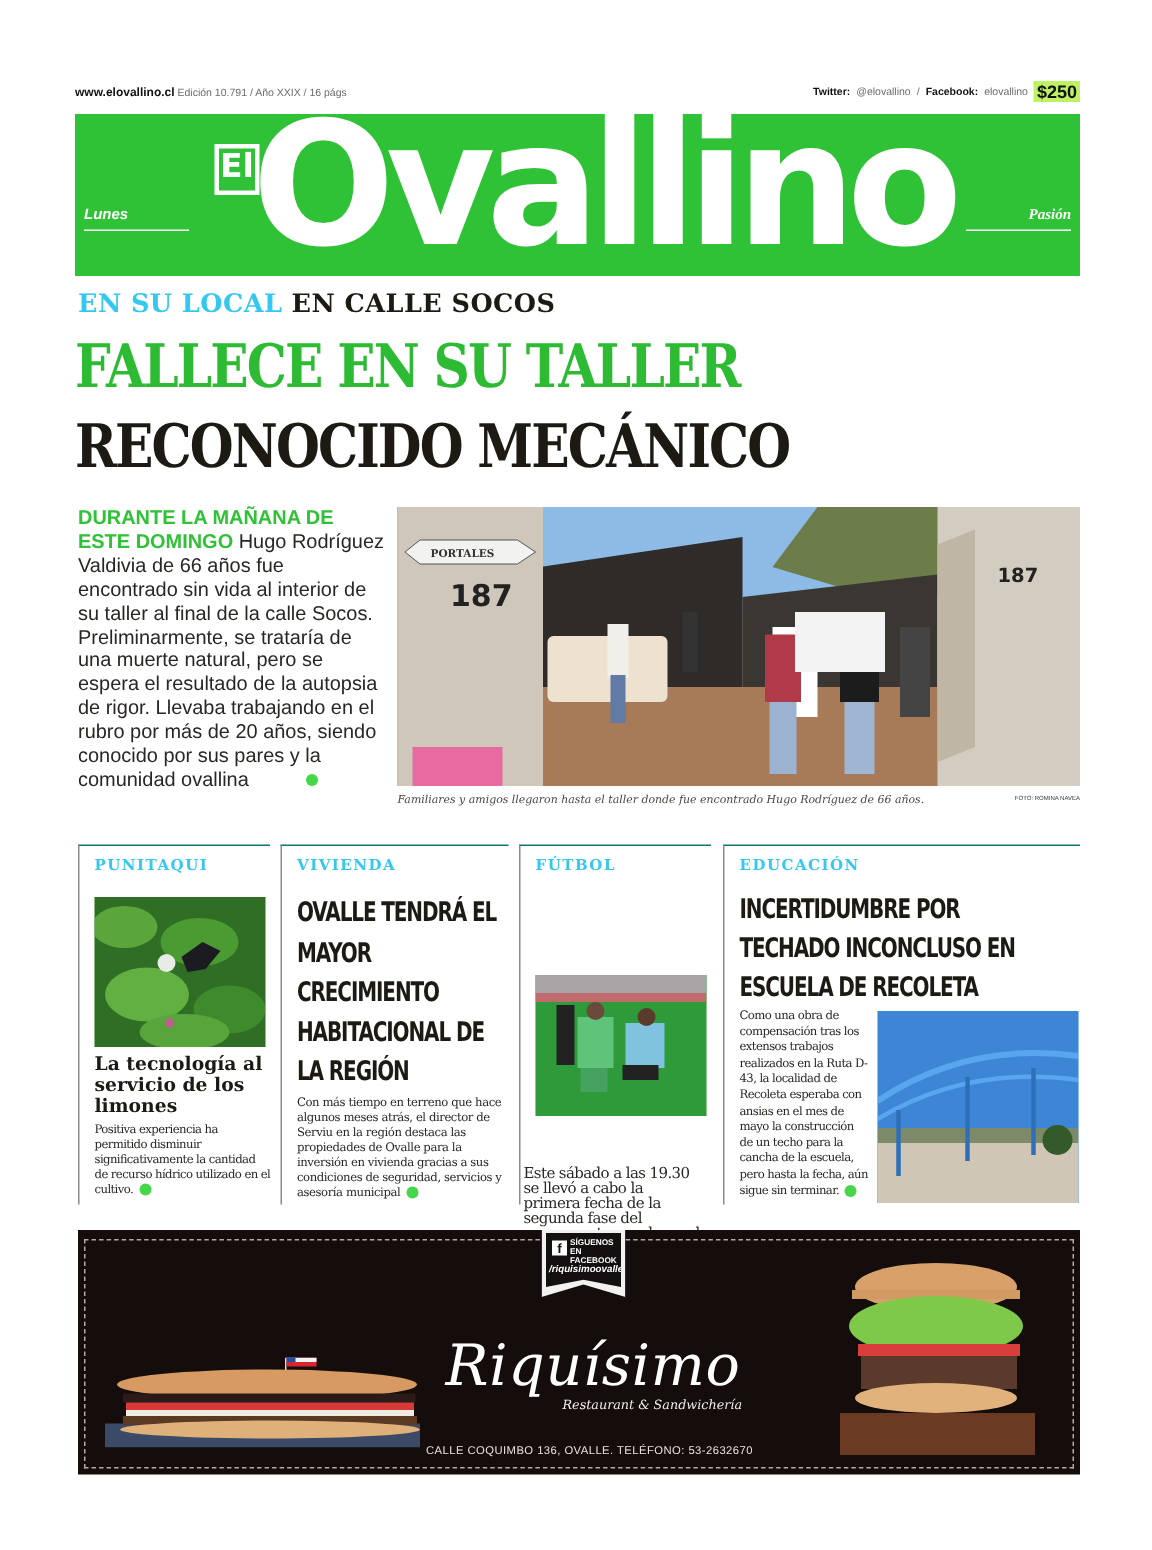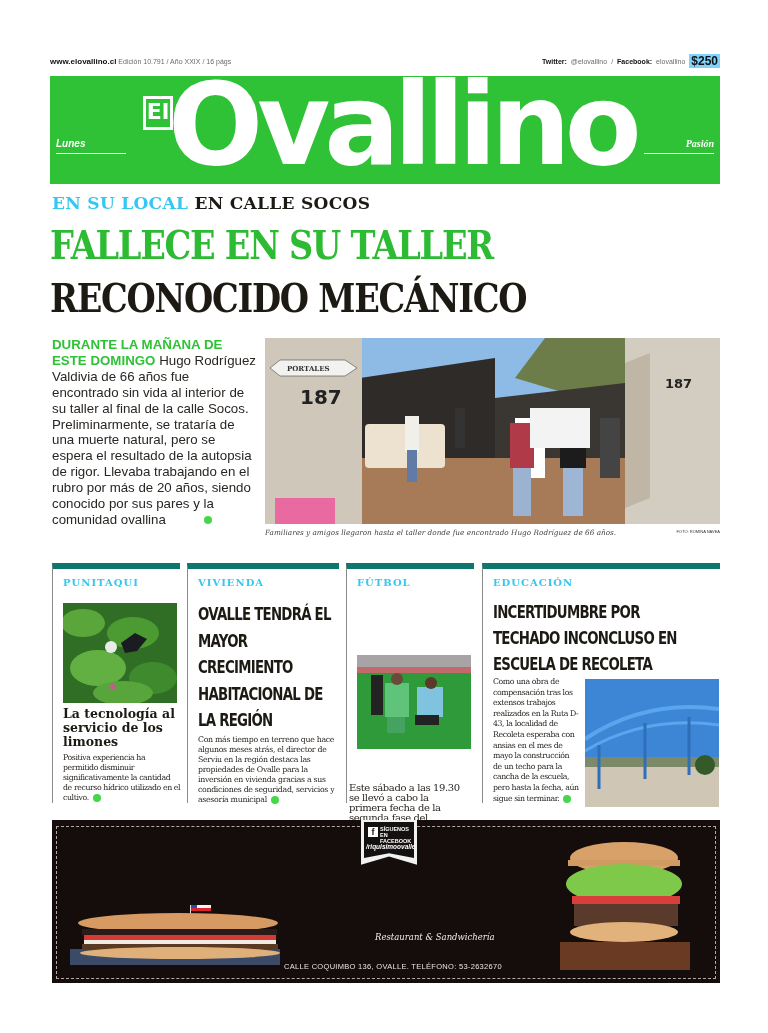--- a/index.html
+++ b/index.html
@@ -5,21 +5,21 @@
   * { box-sizing: border-box; margin: 0; padding: 0; }
   html, body { width: 768px; height: 1033px; background: #ffffff; overflow: hidden; }
   body { position: relative; font-family: "Liberation Sans", sans-serif; color: #1b1712; }
 
   
   .topbar { position: absolute; left: 50px; top: 54px; width: 670px; height: 16px; font-size: 7px; color: #6b6b6b; }
   .topbar .site { font-weight: bold; color: #111; font-size: 8px; }
   .topbar .left { position: absolute; left: 0; top: 3px; }
   .topbar .right { position: absolute; right: 0; top: 0; display: flex; align-items: center; gap: 4px; }
   .topbar .right b { color: #111; }
-  .price { background: #7dd3fc; color: #111; font-weight: bold; font-size: 12px; padding: 0 2px; line-height: 14px; }
+  .price { background: #bef264; color: #111; font-weight: bold; font-size: 12px; padding: 0 2px; line-height: 14px; }
 
   
   .masthead { position: absolute; left: 50px; top: 76px; width: 670px; height: 108px; background: #2fc236; }
   .mh-side { position: absolute; top: 28px; width: 70px; color: #fff; font-style: italic; font-weight: bold; font-size: 10px; }
   .mh-side div { border-bottom: 1px solid #fff; padding: 2px 0 2px 0; height: 18px; margin-top: 32px; }
   .mh-left { left: 6px; }
   .mh-right { right: 6px; text-align: right; font-family: Liberation Serif, serif; }
   .logo-el { position: absolute; left: 93px; top: 20px; width: 30px; height: 34px; border: 3px solid #fff; color: #fff; font-weight: bold; font-size: 22px; line-height: 26px; text-align: center; font-family: "DejaVu Sans", sans-serif; }
   .logo-main { position: absolute; left: 118px; top: -12px; color: #fff; font-family: "DejaVu Sans", sans-serif; font-weight: bold; font-size: 112px; letter-spacing: -6px; line-height: 120px; transform: scaleY(1.02); }
 
@@ -33,21 +33,21 @@
 
   
   .lead { position: absolute; left: 52px; top: 337px; width: 206px; font-size: 13.3px; line-height: 15.9px; color: #2a2622; }
   .lead .lead-in { color: #2fc236; font-weight: bold; }
   .lead .dot { display: inline-block; width: 8px; height: 8px; border-radius: 50%; background: #45d64a; margin-left: 34px; vertical-align: middle; }
   .photo-main { position: absolute; left: 265px; top: 338px; width: 455px; height: 186px; overflow: hidden; background: #3b82f6; }
   .caption { position: absolute; left: 265px; top: 528px; width: 455px; font-family: "DejaVu Serif", serif; font-style: italic; font-size: 7.3px; color: #4a4540; }
   .credit { position: absolute; right: 0; top: 1px; font-style: normal; font-size: 4px; color: #333; font-family: "Liberation Sans", sans-serif; }
 
   
-  .section { position: absolute; top: 563px; height: 240px; border-left: 1px solid #8a8a8a; border-top: 6px solid #0f766e; }
+  .section { position: absolute; top: 563px; height: 240px; border-left: 1px solid #8a8a8a; border-top: 1px solid #0f766e; }
   .sec-label { position: absolute; left: 10px; top: 8px; font-family: "DejaVu Serif", serif; font-weight: bold; font-size: 10px; letter-spacing: 1px; color: #34c7ef; }
   .sec1 { left: 52px; width: 128px; }
   .sec2 { left: 187px; width: 152px; }
   .sec3 { left: 346px; width: 128px; }
   .sec4 { left: 482px; width: 238px; }
 
   .serif-head { font-family: "DejaVu Serif", serif; font-weight: bold; color: #1d1a14; }
   .cond-head { font-family: "DejaVu Sans", sans-serif; font-weight: bold; color: #1d1a14; transform-origin: left; letter-spacing: -1px; }
 
   .s1-img { position: absolute; left: 10px; top: 34px; width: 114px; height: 100px; background: #3f8a2c; overflow: hidden; }
@@ -252,20 +252,21 @@
     <rect x="121" y="0" width="20" height="3" fill="#f3f3f3"></rect>
     <rect x="121" y="0" width="6" height="3" fill="#1f4fa6"></rect>
     <ellipse cx="108" cy="18" rx="100" ry="10" fill="#d79a62"></ellipse>
     <rect x="12" y="24" width="195" height="6" fill="#2a1a18"></rect>
     <rect x="14" y="30" width="192" height="5" fill="#d63a36"></rect>
     <rect x="14" y="35" width="192" height="4" fill="#f1ece2"></rect>
     <rect x="12" y="39" width="196" height="6" fill="#5a3a22"></rect>
     <ellipse cx="110" cy="48" rx="100" ry="6" fill="#e0b07a"></ellipse>
   </svg>
 
+  <div class="brand">Riquísimo</div>
   <div class="brand-sub">Restaurant &amp; Sandwichería</div>
   <div class="address">CALLE COQUIMBO 136, OVALLE.  TELÉFONO: 53-2632670</div>
 
   <svg class="burger" viewBox="0 0 130 128">
     <rect x="0" y="100" width="130" height="28" fill="#6a3a22"></rect>
     <ellipse cx="64" cy="16" rx="54" ry="16" fill="#d9a16a"></ellipse>
     <rect x="8" y="18" width="112" height="6" fill="#d19a62"></rect>
     <ellipse cx="64" cy="42" rx="58" ry="20" fill="#7fc94a"></ellipse>
     <rect x="12" y="54" width="108" height="8" fill="#d93f3a"></rect>
     <rect x="14" y="62" width="104" height="22" fill="#5a3a2a"></rect>

